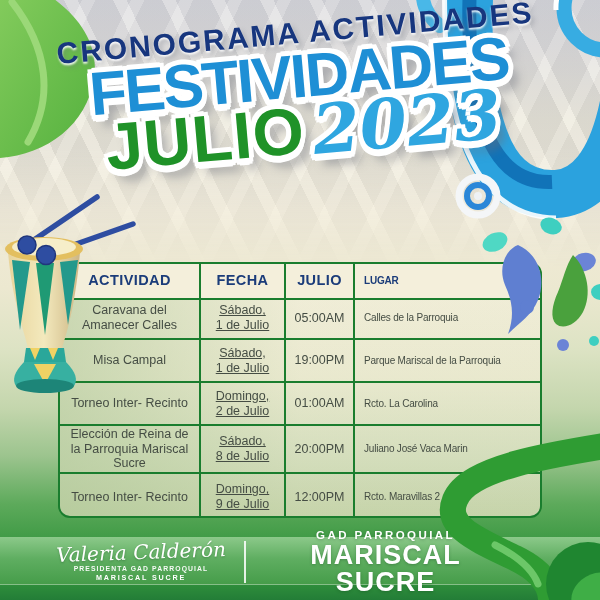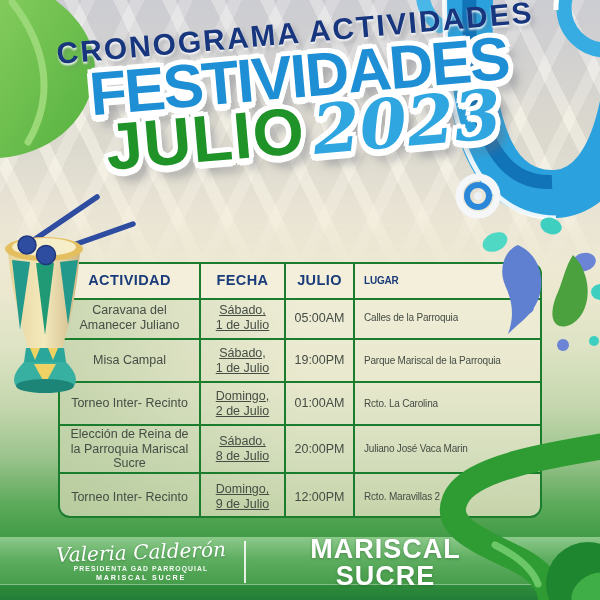--- a/index.html
+++ b/index.html
@@ -150,21 +150,21 @@
   </div>
 
   <div class="schedule">
     <div class="tr">
       <div class="cell th c1">ACTIVIDAD</div>
       <div class="cell th c2">FECHA</div>
       <div class="cell th c3">JULIO</div>
       <div class="cell th c4">LUGAR</div>
     </div>
     <div class="tr">
-      <div class="cell c1">Caravana del Amanecer Juliano</div>
+      <div class="cell c1">Caravana del Amanecer Calles</div>
       <div class="cell c2 fecha">Sábado,
 1 de Julio</div>
       <div class="cell c3">05:00AM</div>
       <div class="cell c4">Calles de la Parroquia</div>
     </div>
     <div class="tr">
       <div class="cell c1">Misa Campal</div>
       <div class="cell c2 fecha">Sábado,
 1 de Julio</div>
       <div class="cell c3">19:00PM</div>
@@ -245,17 +245,18 @@
   </svg>
 
   <div class="footer-inner">
     <div class="sig-block">
       <div class="sig-name">Valeria Calderón</div>
       <div class="sig-role">PRESIDENTA GAD PARROQUIAL</div>
       <div class="sig-org">MARISCAL SUCRE</div>
     </div>
     <div class="v-divider"></div>
     <div class="org-block">
+      <div class="org-small">GAD PARROQUIAL</div>
       <div class="org-large">MARISCAL SUCRE</div>
     </div>
   </div>
 
 </div>
 
 </body></html>

